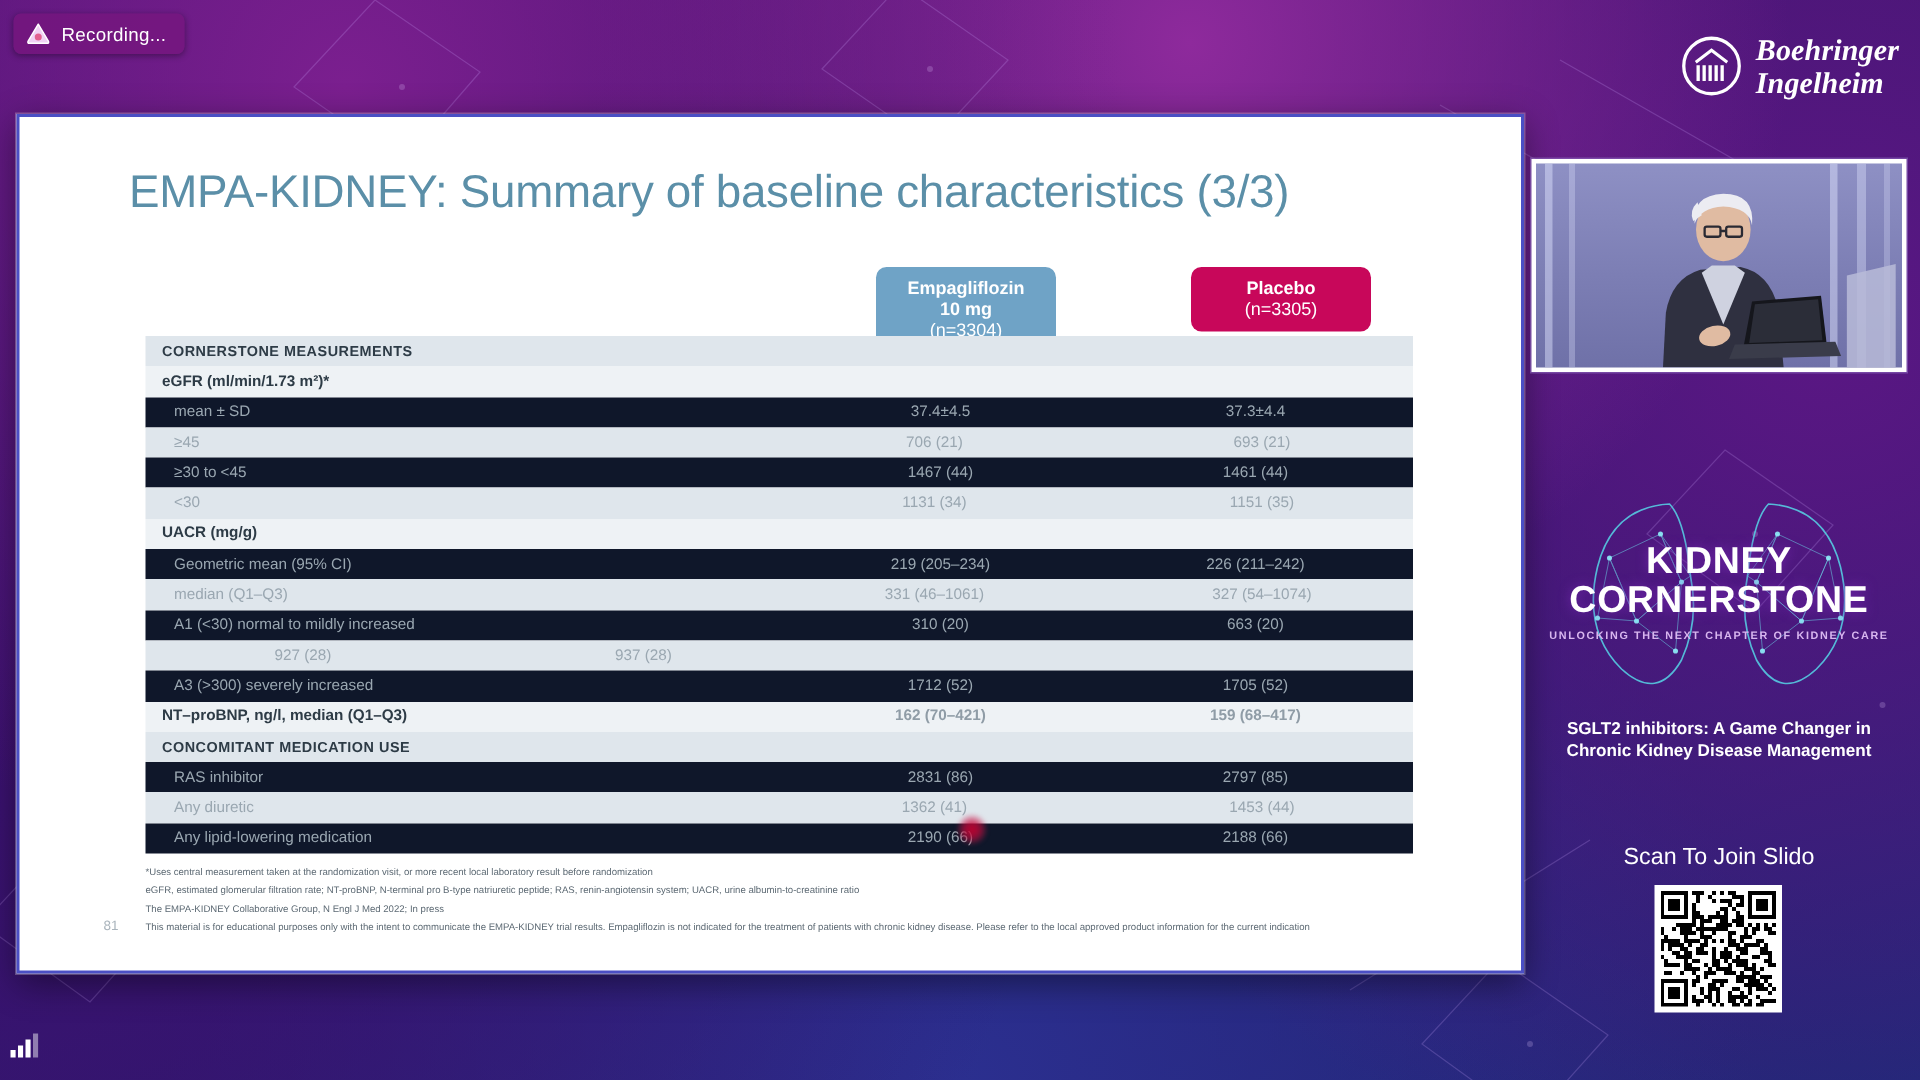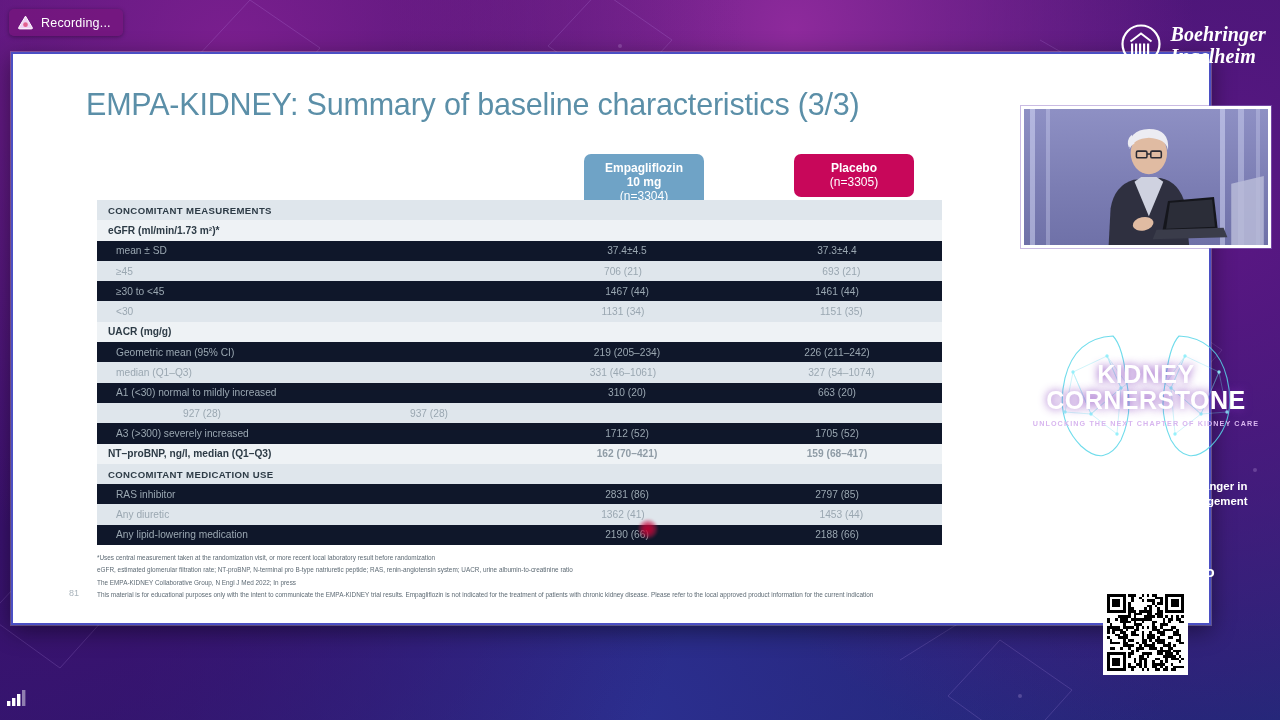--- a/index.html
+++ b/index.html
@@ -31,22 +31,22 @@
     box-shadow: 0 1px 4px rgba(0,0,0,.35);
   }
   #rec .glyph {
     width: 17px; height: 17px; flex: 0 0 17px;
     display: flex; align-items: center; justify-content: center;
   }
   #rec .lbl { color: #fff; font-size: 12.5px; letter-spacing: .2px; }
 
   
   #slide {
-    position: absolute; left: 11px; top: 52px;
-    width: 1200px; height: 573px;
+    position: absolute; left: 11px; top: 76px;
+    width: 1005px; height: 573px;
     background: #ffffff;
     border: 2px solid #4b4fc4;
     box-shadow: 0 0 0 1px rgba(255,255,255,.25), 0 6px 22px rgba(0,0,0,.45);
   }
   #slide-title {
     position: absolute; left: 73px; top: 33px;
     font-size: 30.5px; color: #5b8fa8; letter-spacing: -.2px;
     white-space: nowrap;
   }
 
@@ -126,21 +126,21 @@
     position: absolute; left: 0; right: 0; top: 97px; text-align: center;
     color: #d8b6ef; font-size: 7.2px; font-weight: bold; letter-spacing: 1.1px;
   }
   #talk-title {
     position: absolute; left: 1021px; top: 479px; width: 250px;
     text-align: center; color: #fff; font-weight: bold;
     font-size: 11.4px; line-height: 1.32;
   }
   #slido-label {
     position: absolute; left: 1021px; top: 563px; width: 250px;
-    text-align: center; color: #fff; font-weight: bold; font-size: 15.5px;
+    text-align: center; color: #fff; font-weight: normal; font-size: 15.5px;
   }
   #qr {
     position: absolute; left: 1103px; top: 590px;
     width: 85px; height: 85px; background: #fff; padding: 4px;
   }
   #signal { position: absolute; left: 6px; bottom: 9px; }
 </style>
 </head>
 <body>
 
@@ -185,21 +185,21 @@
       <div class="sub">(n=3304)</div>
     </div>
 
     <div class="colchip" id="chip-pbo" style="background: rgb(200, 7, 90);">
       <div>Placebo</div>
       <div class="sub">(n=3305)</div>
     </div>
 
     <div id="tbl">
         <div class="trow r-head">
-          <div class="c0">CONCOMITANT MEASUREMENTS</div>
+          <div class="c0">CORNERSTONE MEASUREMENTS</div>
           <div class="c1"></div>
           <div class="c2"></div>
         </div>
         <div class="trow r-sub">
           <div class="c0">eGFR (ml/min/1.73 m²)*</div>
           <div class="c1"></div>
           <div class="c2"></div>
         </div>
         <div class="trow r-lt">
           <div class="c0">mean ± SD</div>

